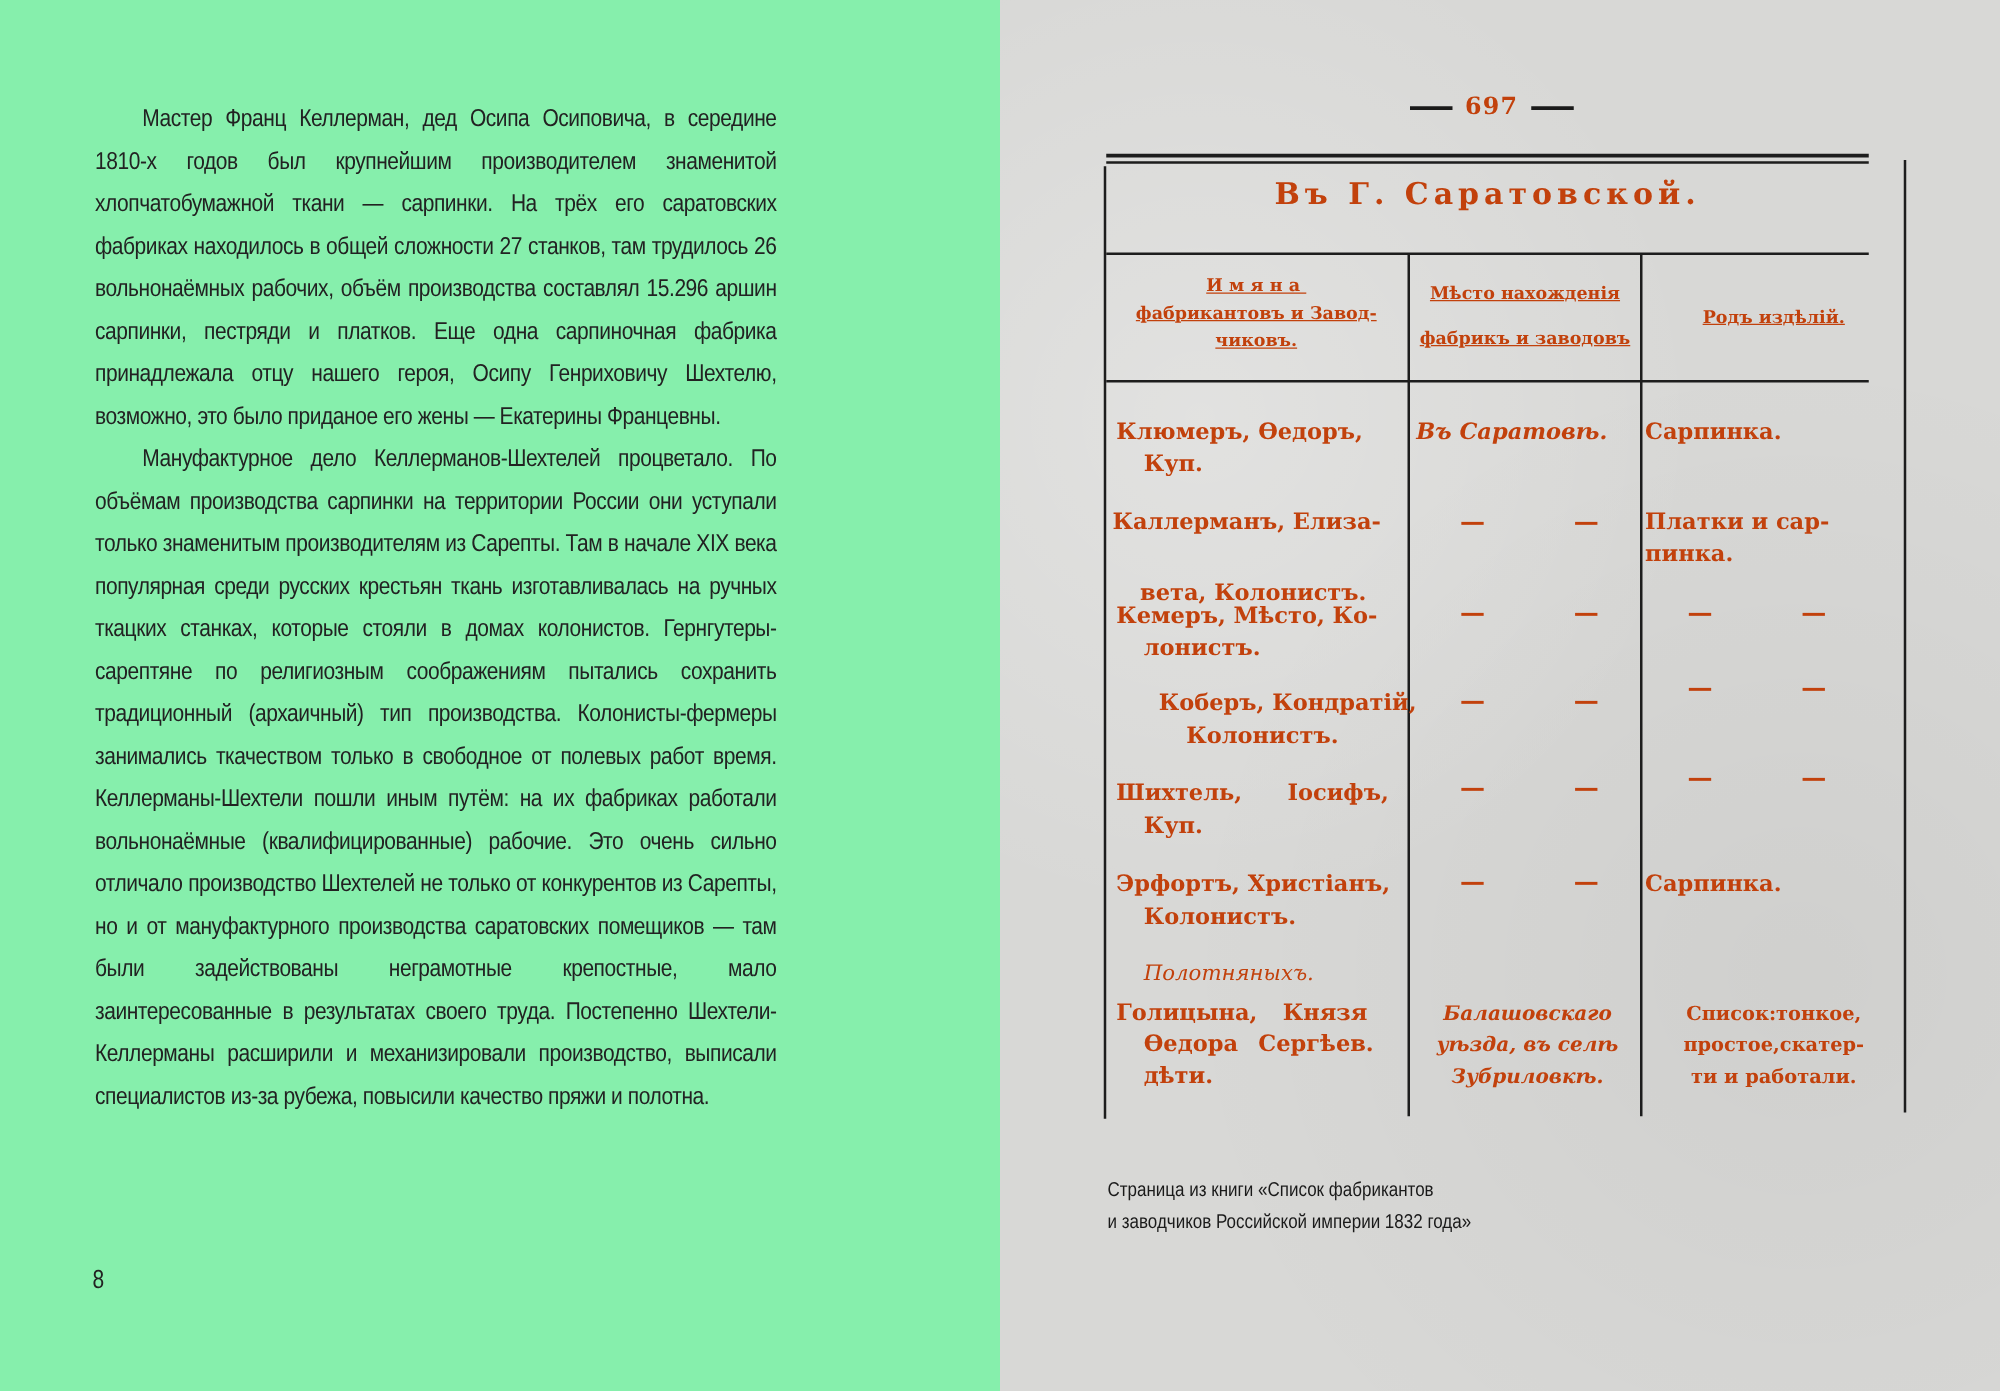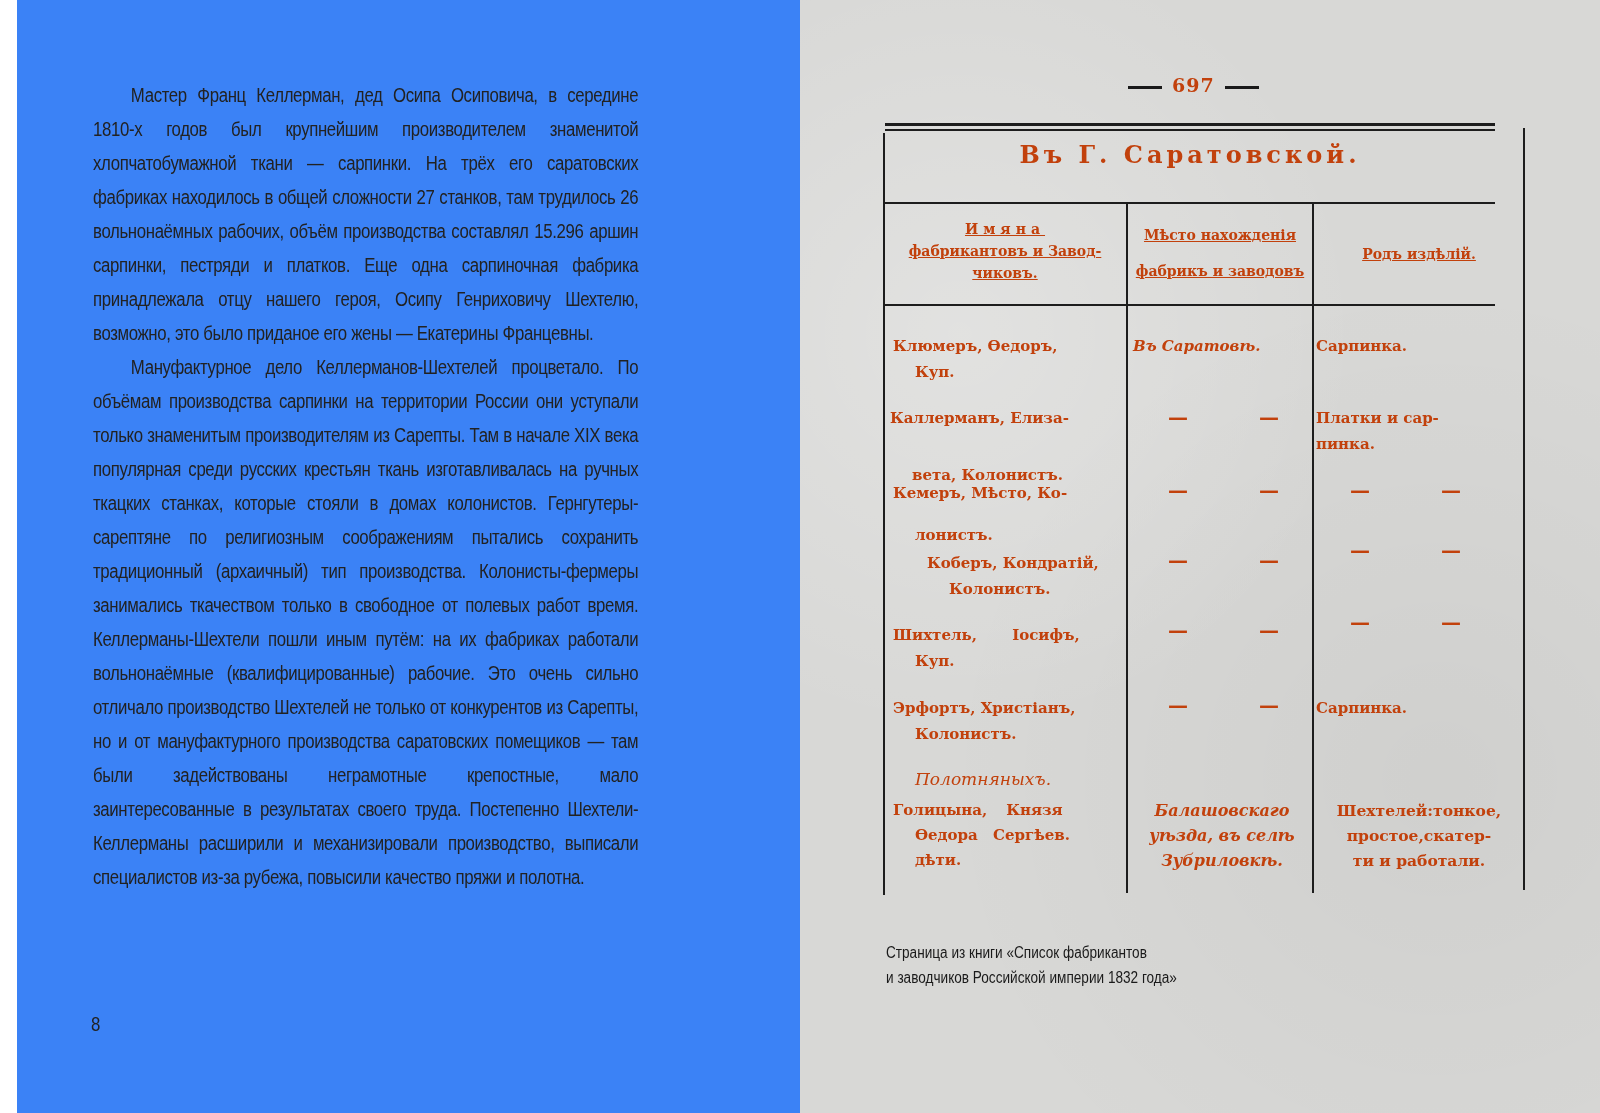--- a/index.html
+++ b/index.html
@@ -1,21 +1,21 @@
 <!DOCTYPE html>
 <html><head>
   <meta charset="utf-8">
   <style>
     html, body { margin:0; padding:0; }
     body {
       width:1600px; height:1113px; position:relative; overflow:hidden;
       background:#ffffff; color:#1a1a1a;
     }
     .left-page {
-      position:absolute; left:0; top:0; width:812px; height:1113px; background:#3b82f6;margin-left:17px;
+      position:absolute; left:0; top:0; width:812px; height:1113px; background:#86efac;
     }
     .body-text {
       position:absolute; left:76px; top:78px; width:545px;
       font-family:"Liberation Sans", sans-serif;
       font-size:19.5px; line-height:34px; color:#222;
       text-align:justify; letter-spacing:-0.4px;
       transform:scaleX(0.86); transform-origin:left top;
       width:634px;
       hyphens:manual;
     }
@@ -40,21 +40,21 @@
     .folio .dash { display:inline-block; width:34px; height:3px; background:#1a1a1a; vertical-align:middle; margin:0 10px; }
     .table-rule-top1 { position:absolute; left:885px; top:123px; width:610px; height:3px; background:#1d1d1d; }
     .table-rule-top2 { position:absolute; left:885px; top:129px; width:610px; height:2px; background:#1d1d1d; }
     .vline { position:absolute; width:2px; background:#1d1d1d; }
     .hline { position:absolute; height:2px; background:#1d1d1d; }
     .table-title {
       position:absolute; left:885px; top:140px; width:610px; text-align:center;
       font-size:24px; letter-spacing:4px;
     }
     .hdr { position:absolute; font-size:14px; text-align:center; line-height:22px;text-decoration:underline; }
-    .cell { position:absolute; font-size:15px; line-height:26px; }
+    .cell { position:absolute; font-size:18px; line-height:26px; }
     .cell-italic { font-style:italic; font-weight:bold; }
     .dash-pair { position:absolute; font-size:20px; letter-spacing:32px; }
     .caption {
       position:absolute; left:886px; top:940px;
       font-family:"Liberation Sans", sans-serif; font-size:16px; line-height:25px; color:#1a1a1a;
       transform:scaleX(0.85); transform-origin:left top; width:420px;
     }
     .caption span { display:block; }
   </style>
 </head>
@@ -109,21 +109,21 @@
   <div style="padding-left:22px;margin-top:31px;">вета, Колонистъ.</div>
 </div>
 <div class="dash-pair scan-font" style="left:1168px; top:405px;">— —</div>
 <div class="cell scan-font" style="left:1316px; top:405px;">
   <div>Платки и сар-</div>
   <div>пинка.</div>
 </div>
 
 <div class="cell scan-font" style="left:893px; top:480px; width:230px;">
   <div>Кемеръ, Мѣсто, Ко-</div>
-  <div style="padding-left:22px;margin-top:16px;">лонистъ.</div>
+  <div style="padding-left:22px;">лонистъ.</div>
 </div>
 <div class="dash-pair scan-font" style="left:1168px; top:478px;">— —</div>
 <div class="dash-pair scan-font" style="left:1350px; top:478px;">— —</div>
 
 <div class="cell scan-font" style="left:927px; top:550px; width:230px;">
   <div>Коберъ, Кондратій,</div>
   <div style="padding-left:22px;">Колонистъ.</div>
 </div>
 <div class="dash-pair scan-font" style="left:1168px; top:548px;">— —</div>
 <div class="dash-pair scan-font" style="left:1350px; top:538px;">— —</div>
@@ -148,21 +148,21 @@
   <div style="word-spacing:14px;">Голицына, Князя</div>
   <div style="padding-left:22px; word-spacing:10px;">Өедора Сергѣев.</div>
   <div style="padding-left:22px;">дѣти.</div>
 </div>
 <div class="cell scan-font cell-italic" style="left:1134px; top:798px; width:176px; text-align:center; line-height:25px; font-size:16px;">
   <div>Балашовскаго</div>
   <div>уѣзда, въ селѣ</div>
   <div>Зубриловкѣ.</div>
 </div>
 <div class="cell scan-font" style="left:1316px; top:798px; width:206px; text-align:center; line-height:25px; font-size:15.5px;">
-  <div>Шехтелей:тонкое,</div>
+  <div>Список:тонкое,</div>
   <div>простое,скатер-</div>
   <div>ти и работали.</div>
 </div>
 
 <div class="caption">
   <span>Страница из книги «Список фабрикантов</span>
   <span>и заводчиков Российской империи 1832 года»</span>
 </div>
 
 </body></html>

